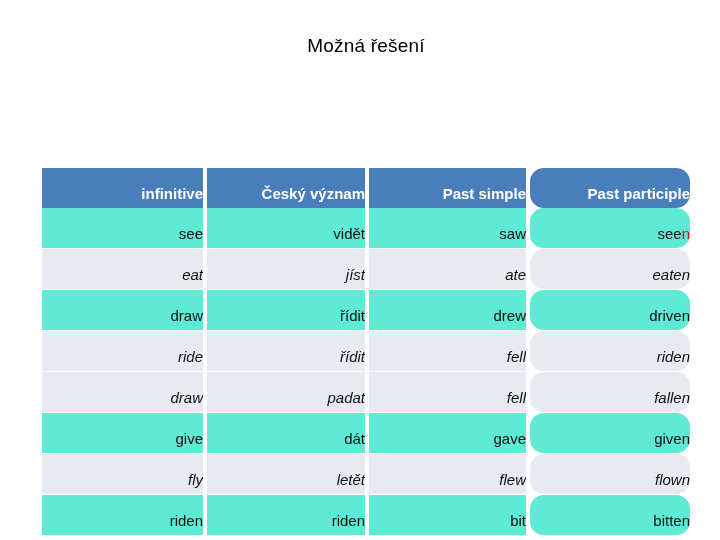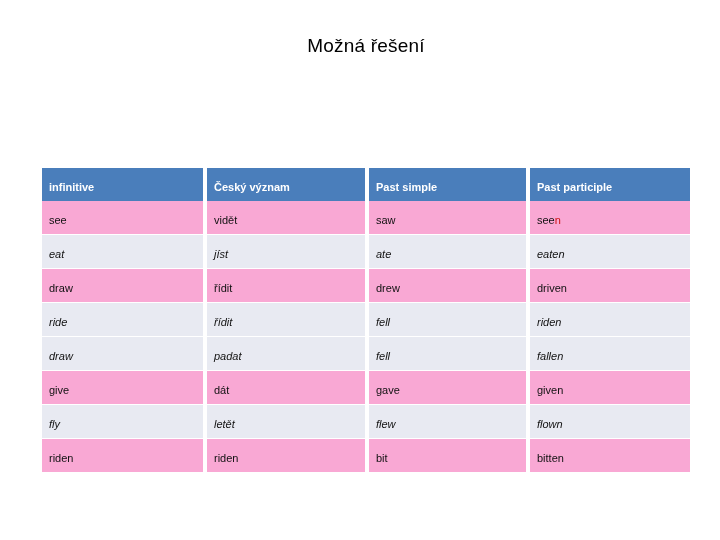--- a/index.html
+++ b/index.html
@@ -44,44 +44,45 @@
     table-layout: fixed;
   }
 
   .verb-table col.c1 { width: 165px; }
   .verb-table col.c2 { width: 162px; }
   .verb-table col.c3 { width: 161px; }
   .verb-table col.c4 { width: 160px; }
 
   .verb-table th,
   .verb-table td {
-    padding: 4px 0 0 7px;
+    padding: 11px 0 0 7px;
     height: 29px;
     vertical-align: middle;
-    font-size: 11px;
-    text-align: left;
+    font-size: 15px;
+    text-align: right;
     border-right: 4px solid #ffffff;
     overflow: hidden;
     white-space: nowrap;
   }
 
   .verb-table th:last-child,
   .verb-table td:last-child {
     border-right: none;
+    border-radius: 14px;
   }
 
   .verb-table thead th {
     background: #4a7ebb;
     color: #ffffff;
     font-weight: bold;
     height: 29px;
   }
 
   .verb-table tbody tr.row-odd td {
-    background: #f9a8d4;
+    background: #5eead4;
     color: #111111;
     margin-left: 48px;
   }
 
   .verb-table tbody tr.row-even td {
     background: #e8eaf2;
     color: #111111;
     font-style: italic;
   }
 

